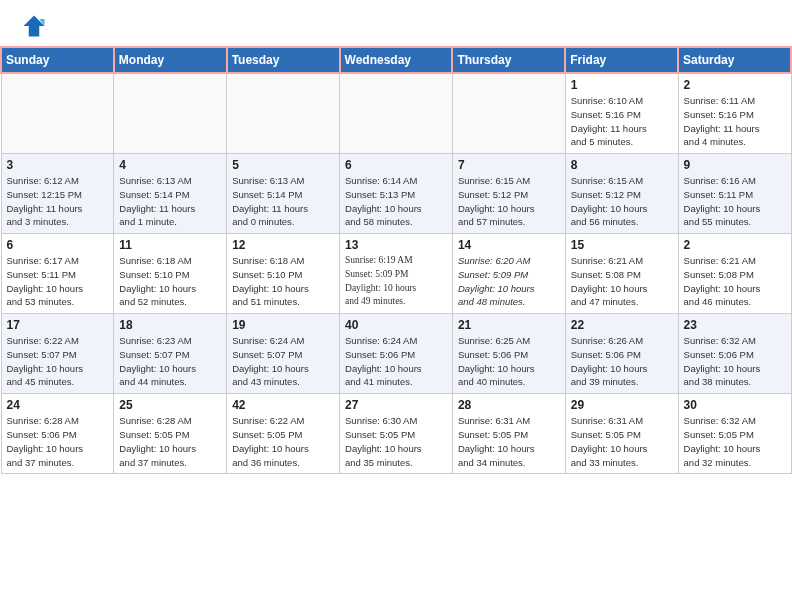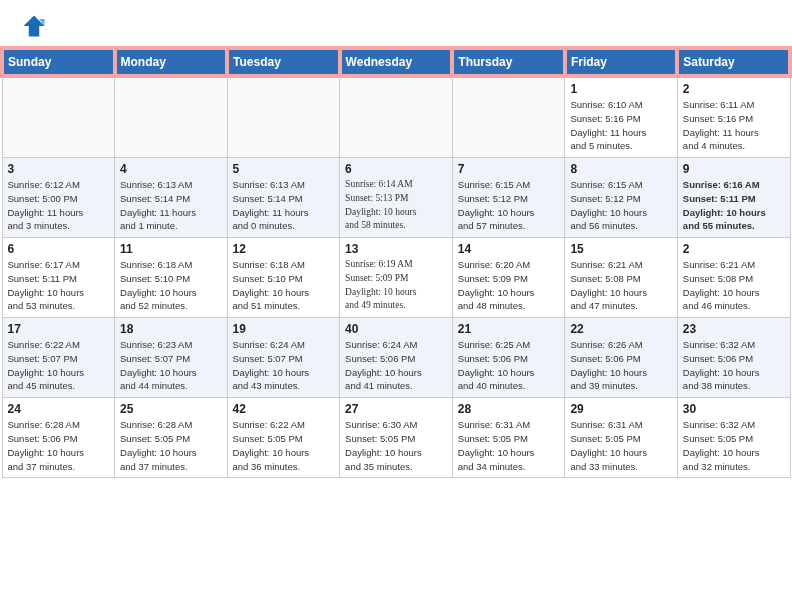--- a/index.html
+++ b/index.html
@@ -52,21 +52,21 @@
       border-collapse: collapse;
       margin: 0;
     }
     .calendar th {
       background: #2c6db5;
       color: #fff;
       font-size: 12px;
       font-weight: bold;
       padding: 5px 4px;
       text-align: left;
-      border: 4px solid #fca5a5;
+      border: 2px solid #fca5a5;
     }
     .calendar td {
       vertical-align: top;
       border: 1px solid #ccc;
       padding: 4px 5px;
       font-size: 10px;
       color: #333;
       width: 113px;
       min-height: 80px;
       background: #fff;
@@ -148,62 +148,62 @@
           <div class="day-info" style="white-space: pre-line;">Sunrise: 6:11 AM
 Sunset: 5:16 PM
 Daylight: 11 hours
 and 4 minutes.</div>
         </td>
       </tr>
       <tr>
         <td>
           <span class="day-num">3</span>
           <div class="day-info" style="white-space: pre-line;">Sunrise: 6:12 AM
-Sunset: 5:00 PM
+Sunset: 12:15 PM
 Daylight: 11 hours
 and 3 minutes.</div>
         </td>
         <td>
           <span class="day-num">4</span>
           <div class="day-info" style="white-space: pre-line;">Sunrise: 6:13 AM
 Sunset: 5:14 PM
 Daylight: 11 hours
 and 1 minute.</div>
         </td>
         <td>
           <span class="day-num">5</span>
           <div class="day-info" style="white-space: pre-line;">Sunrise: 6:13 AM
 Sunset: 5:14 PM
 Daylight: 11 hours
 and 0 minutes.</div>
         </td>
         <td>
           <span class="day-num">6</span>
-          <div class="day-info" style="white-space: pre-line; font-family: Liberation Serif, serif;">Sunrise: 6:14 AM
+          <div class="day-info" style="white-space: pre-line;">Sunrise: 6:14 AM
 Sunset: 5:13 PM
 Daylight: 10 hours
 and 58 minutes.</div>
         </td>
         <td>
           <span class="day-num">7</span>
           <div class="day-info" style="white-space: pre-line;">Sunrise: 6:15 AM
 Sunset: 5:12 PM
 Daylight: 10 hours
 and 57 minutes.</div>
         </td>
         <td>
           <span class="day-num">8</span>
           <div class="day-info" style="white-space: pre-line;">Sunrise: 6:15 AM
 Sunset: 5:12 PM
 Daylight: 10 hours
 and 56 minutes.</div>
         </td>
         <td>
           <span class="day-num">9</span>
-          <div class="day-info" style="white-space: pre-line; font-weight: bold;">Sunrise: 6:16 AM
+          <div class="day-info" style="white-space: pre-line;">Sunrise: 6:16 AM
 Sunset: 5:11 PM
 Daylight: 10 hours
 and 55 minutes.</div>
         </td>
       </tr>
       <tr>
         <td>
           <span class="day-num">6</span>
           <div class="day-info" style="white-space: pre-line;">Sunrise: 6:17 AM
 Sunset: 5:11 PM
@@ -226,21 +226,21 @@
         </td>
         <td>
           <span class="day-num">13</span>
           <div class="day-info" style="white-space: pre-line; font-family: Liberation Serif, serif;">Sunrise: 6:19 AM
 Sunset: 5:09 PM
 Daylight: 10 hours
 and 49 minutes.</div>
         </td>
         <td>
           <span class="day-num">14</span>
-          <div class="day-info" style="white-space: pre-line;">Sunrise: 6:20 AM
+          <div class="day-info" style="white-space: pre-line; font-style: italic;">Sunrise: 6:20 AM
 Sunset: 5:09 PM
 Daylight: 10 hours
 and 48 minutes.</div>
         </td>
         <td>
           <span class="day-num">15</span>
           <div class="day-info" style="white-space: pre-line;">Sunrise: 6:21 AM
 Sunset: 5:08 PM
 Daylight: 10 hours
 and 47 minutes.</div>

